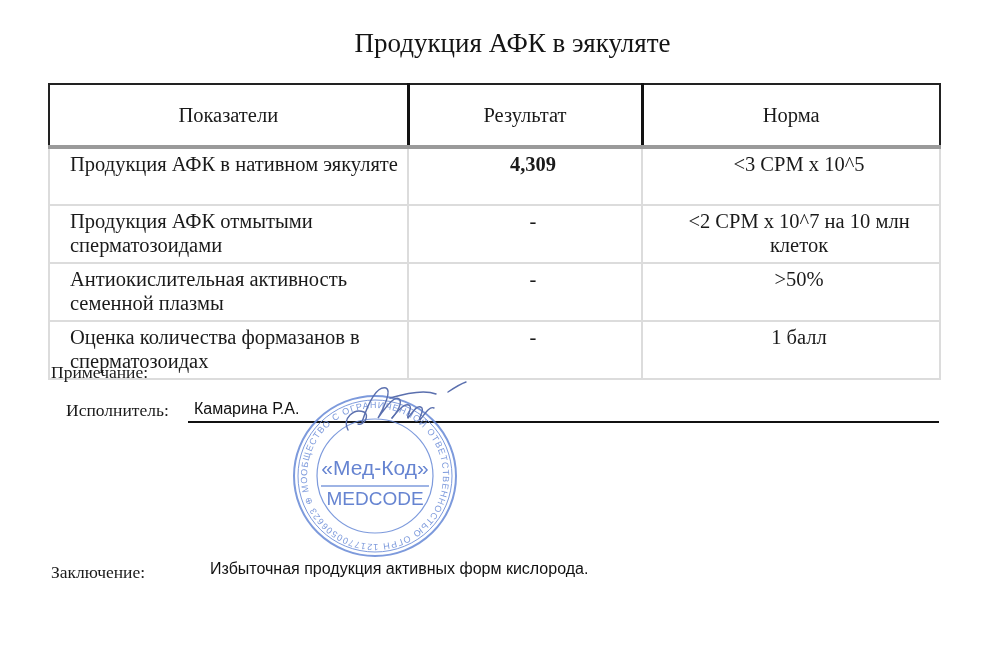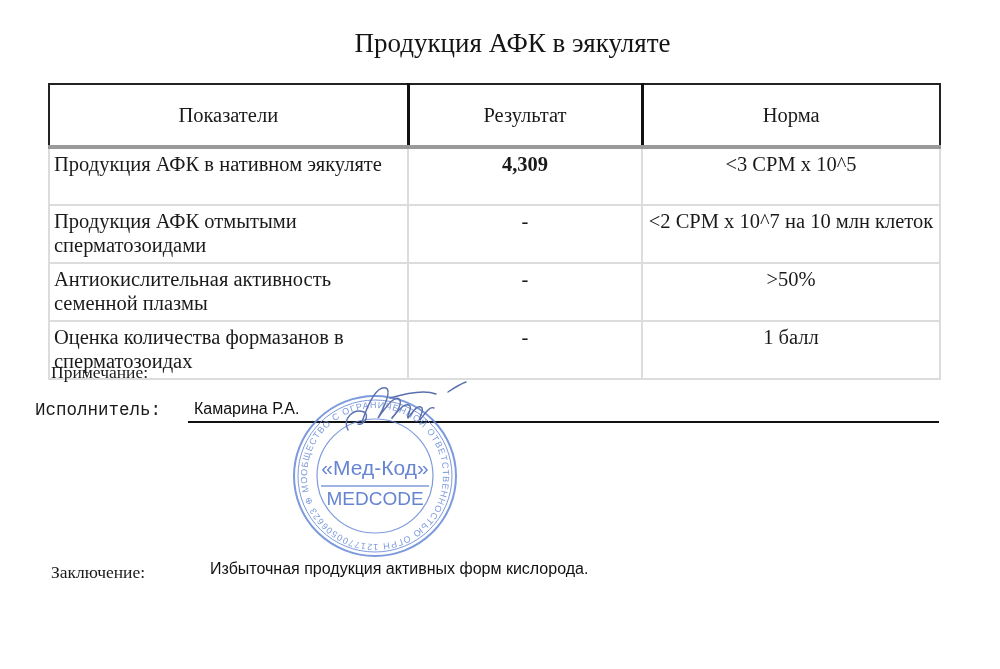--- a/index.html
+++ b/index.html
@@ -23,21 +23,21 @@
     table.results th {
       height: 36px; font-weight: normal; text-align: center; vertical-align: middle;
       border-top: 2px solid #222; border-left: 2px solid #222; border-right: 2px solid #222;
       border-bottom: 4px solid #9a9a9a;
       padding: 18px 4px; color: #1a1a1a;
     }
     table.results th.h2 { border-left: 3px solid #111; margin-top: 24px; }
     table.results th.h3 { border-left: 3px solid #111; }
 
     table.results td {
-      border: 2px solid #dcdcdc; vertical-align: top; padding: 3px 4px 4px 4px;
+      border: 2px solid #dcdcdc; vertical-align: top; padding: 3px 4px 4px 20px;
       color: #1a1a1a; height: 58px;
     }
     table.results td.ind { text-align: left; }
     table.results td.res { text-align: center; }
     table.results td.res.bold { font-weight: bold; }
     table.results td.norm { text-align: center; }
 
     .label {
       position: absolute; font-size: 17.5px; color: #1a1a1a;
     }
@@ -93,21 +93,21 @@
     <tr>
       <td class="ind">Оценка количества формазанов в сперматозоидах</td>
       <td class="res">-</td>
       <td class="norm">1 балл</td>
     </tr>
   </tbody>
 </table>
 
 <div class="label" style="left:51px; top:362px;">Примечание:</div>
 
-<div class="label" style="left:35px; top:400px;font-family:Liberation Mono, monospace;">Исполнитель:</div>
+<div class="label" style="left:66px; top:400px;">Исполнитель:</div>
 <div class="value-sans" style="left:194px; top:400px;">Камарина Р.А.</div>
 <div class="sig-line"></div>
 
 <svg class="stamp" viewBox="0 0 168 166">
   <defs>
     <path id="ringPath" d="M 84,83 m -68,0 a 68,68 0 1,1 136,0 a 68,68 0 1,1 -136,0"></path>
   </defs>
   <g fill="none" stroke="#6688d6" stroke-opacity="0.85">
     <ellipse cx="84" cy="83" rx="81" ry="80" stroke-width="2"></ellipse>
     <ellipse cx="84" cy="83" rx="77" ry="76" stroke-width="1"></ellipse>

